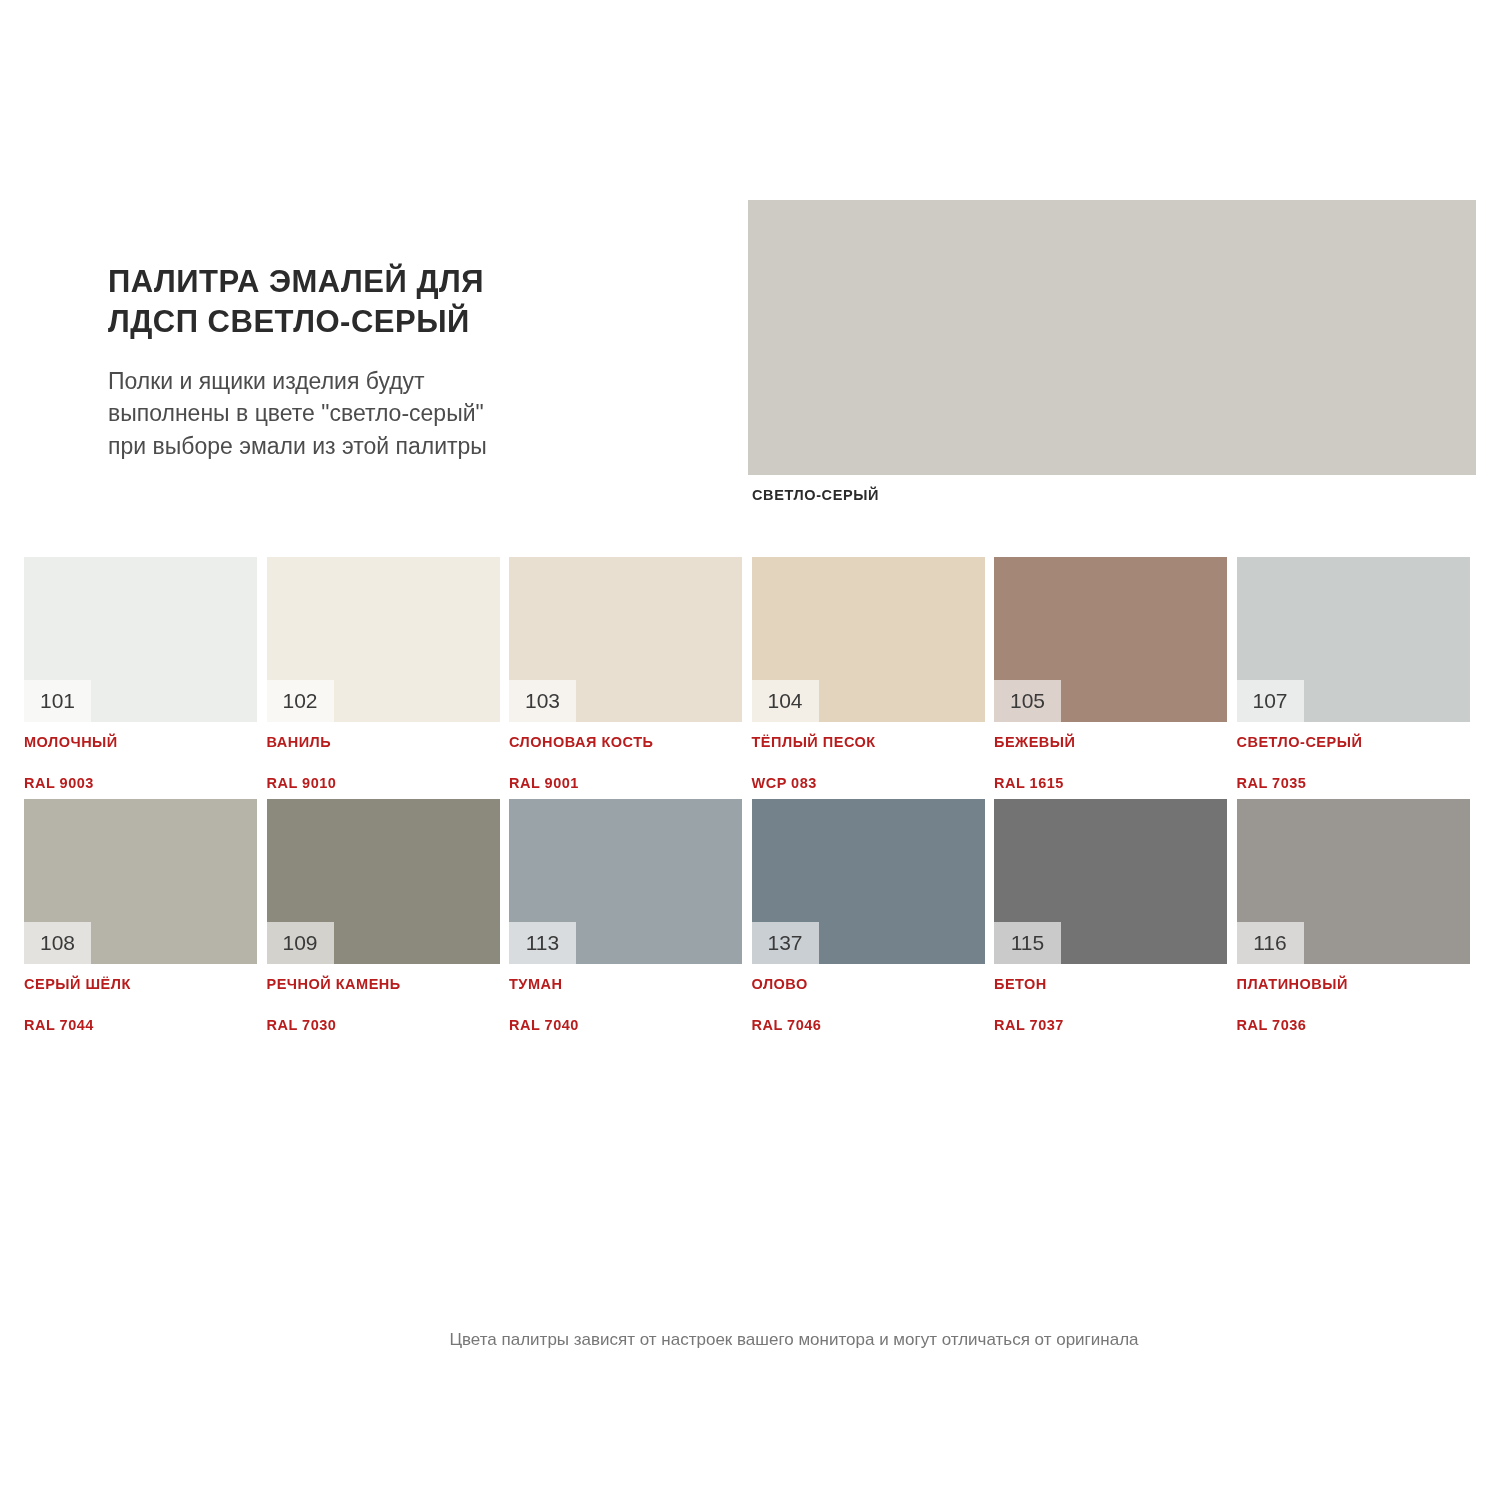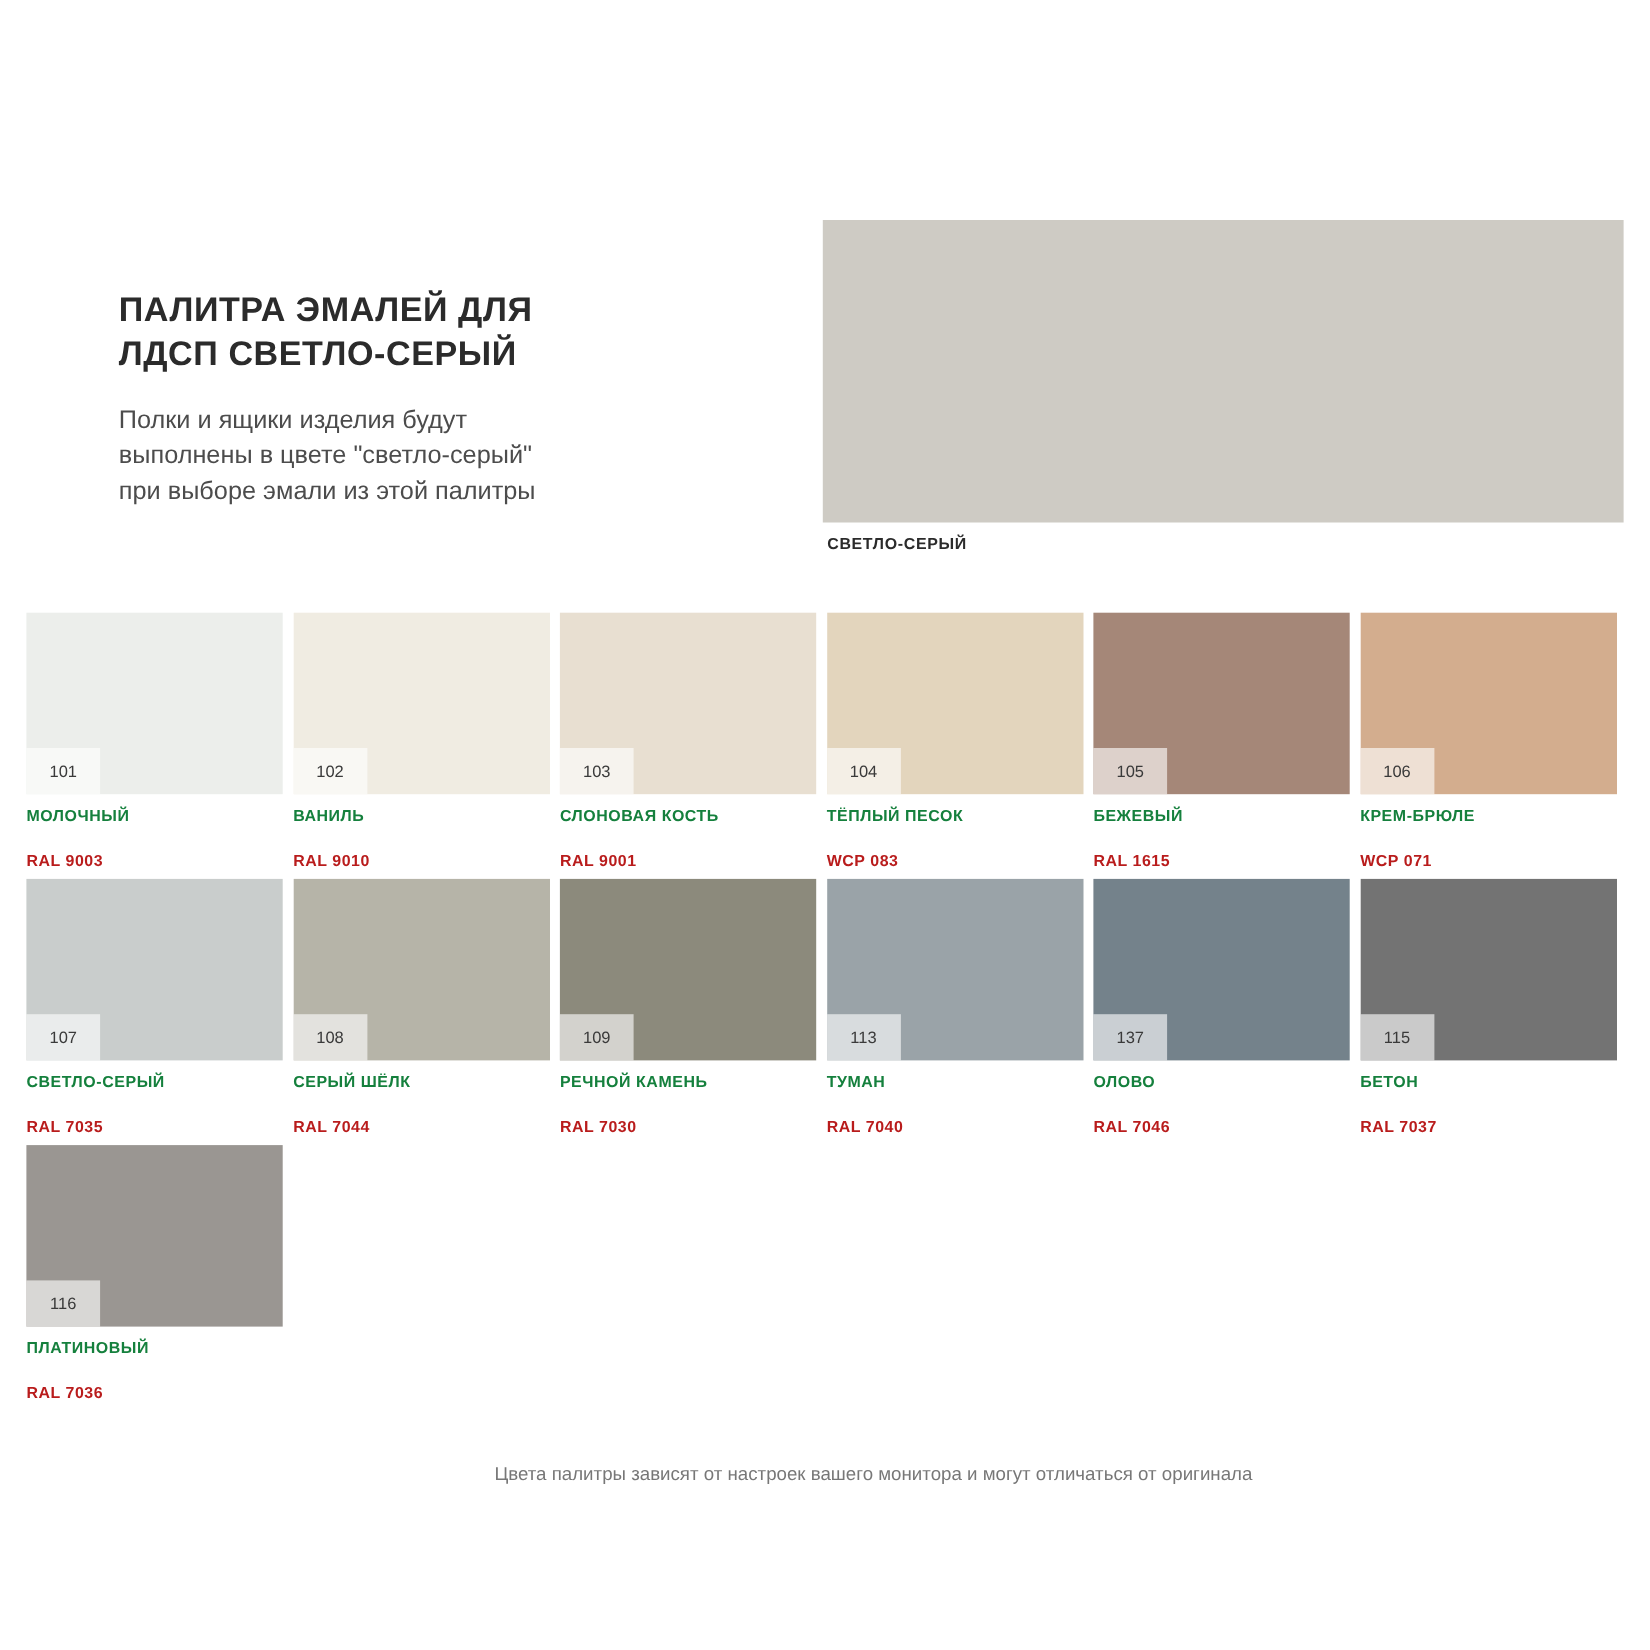--- a/index.html
+++ b/index.html
@@ -93,32 +93,32 @@
     inset: 0;
   }
   .chip-code {
     position: absolute;
     left: 0;
     bottom: 0;
     min-width: 67px;
     height: 42px;
     background: rgba(255,255,255,0.62);
     color: #3a3a3a;
-    font-size: 15px;
+    font-size: 21px;
     display: flex;
     align-items: center;
     justify-content: center;
     padding: 0 10px;
     box-sizing: border-box;
   }
   .cell-name {
     font-size: 14.5px;
     font-weight: bold;
     letter-spacing: 0.5px;
-    color: #15803d;
+    color: #b91c1c;
     text-transform: uppercase;
     margin-top: 12px;
     white-space: nowrap;
   }
   .cell-ral {
     font-size: 14.5px;
     font-weight: bold;
     letter-spacing: 0.5px;
     color: #b91c1c;
     margin-top: 25px;
@@ -188,28 +188,20 @@
     <div class="cell">
       <div class="chip-wrap">
         <div class="chip" style="background: rgb(165, 135, 120);"></div>
         <div class="chip-code">105</div>
       </div>
       <div class="cell-name">БЕЖЕВЫЙ</div>
       <div class="cell-ral">RAL 1615</div>
     </div>
     <div class="cell">
       <div class="chip-wrap">
-        <div class="chip" style="background: rgb(211, 173, 142);"></div>
-        <div class="chip-code">106</div>
-      </div>
-      <div class="cell-name">КРЕМ-БРЮЛЕ</div>
-      <div class="cell-ral">WCP 071</div>
-    </div>
-    <div class="cell">
-      <div class="chip-wrap">
         <div class="chip" style="background: rgb(201, 205, 204);"></div>
         <div class="chip-code">107</div>
       </div>
       <div class="cell-name">СВЕТЛО-СЕРЫЙ</div>
       <div class="cell-ral">RAL 7035</div>
     </div>
     <div class="cell">
       <div class="chip-wrap">
         <div class="chip" style="background: rgb(182, 180, 168);"></div>
         <div class="chip-code">108</div>

